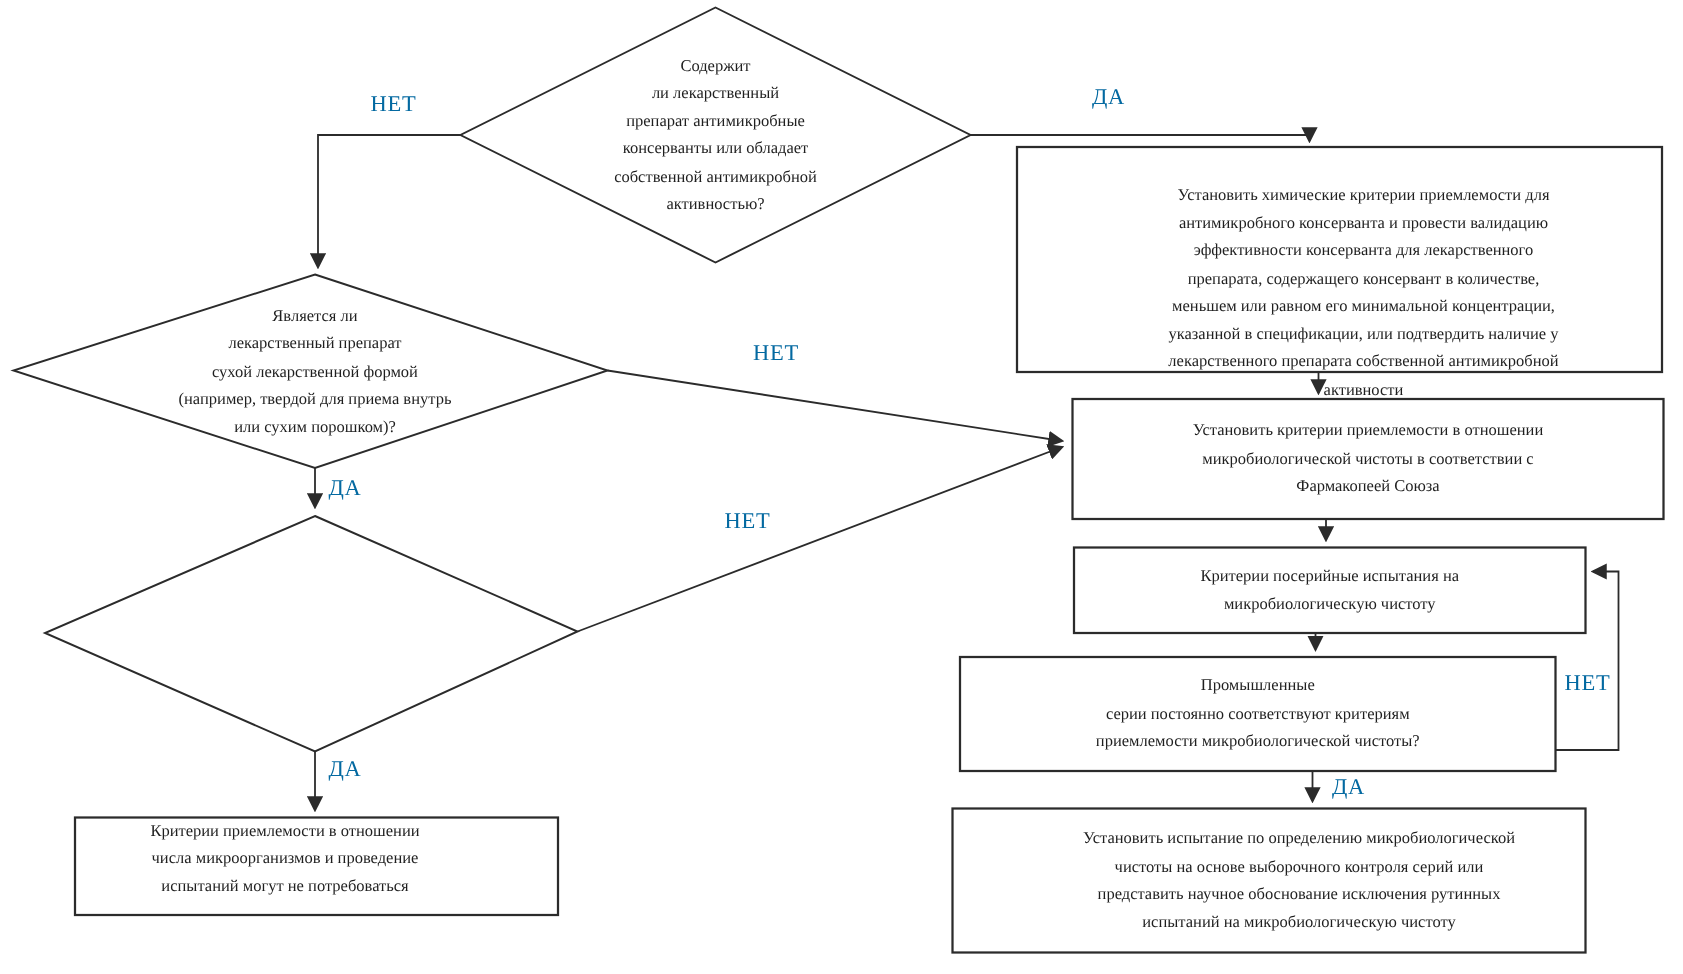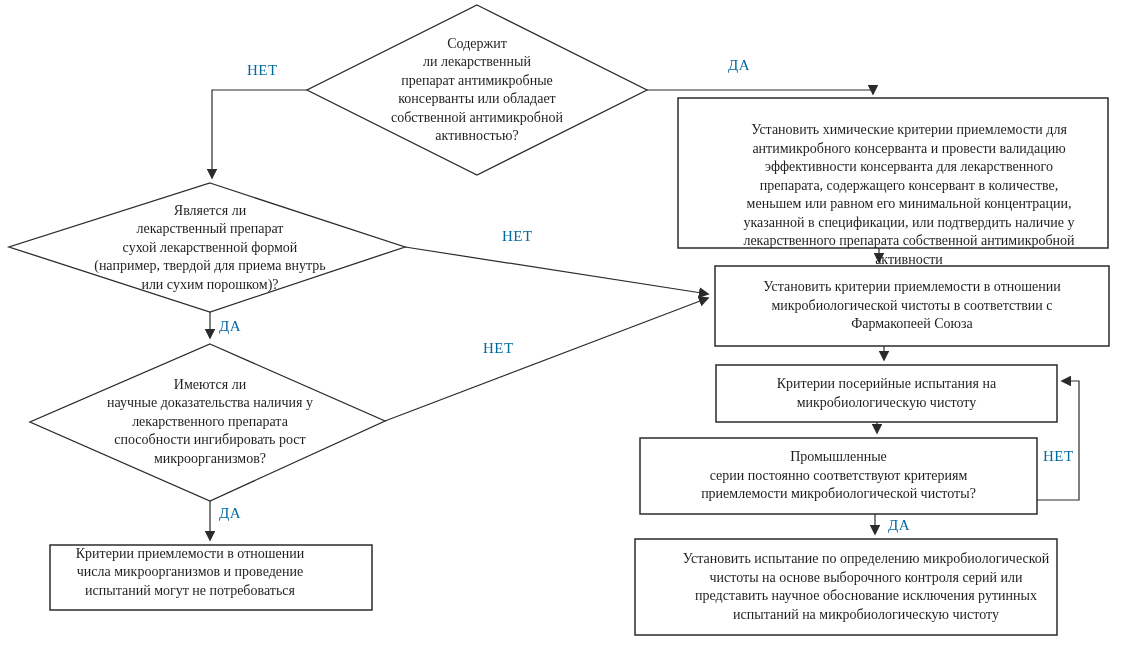--- a/index.html
+++ b/index.html
@@ -17,21 +17,21 @@
     left: 0; top: 0;
     width: 1122px; height: 649px;
   }
   .txt {
     position: absolute;
     display: flex;
     align-items: center;
     justify-content: center;
     text-align: center;
     white-space: pre-line;
-    font-size: 14px;
+    font-size: 11px;
     line-height: 18.5px;
     color: #1f1f1f;
   }
   .lbl {
     position: absolute;
     font-size: 15px;
     line-height: 16px;
     color: #0369a1;
     letter-spacing: 0.5px;
   }
@@ -76,25 +76,20 @@
 ли лекарственный
 препарат антимикробные
 консерванты или обладает
 собственной антимикробной
 активностью?</div>
   <div class="txt" style="left:15px;  top:192px; width:390px; height:112px;">Является ли
 лекарственный препарат
 сухой лекарственной формой
 (например, твердой для приема внутрь
 или сухим порошком)?</div>
-  <div class="txt" style="left:35px;  top:360px; width:350px; height:124px;">Имеются ли
-научные доказательства наличия у
-лекарственного препарата
-способности ингибировать рост
-микроорганизмов?</div>
 
   <div class="txt" style="left:694px; top:98px;  width:430px; height:194px;">Установить химические критерии приемлемости для
 антимикробного консерванта и провести валидацию
 эффективности консерванта для лекарственного
 препарата, содержащего консервант в количестве,
 меньшем или равном его минимальной концентрации,
 указанной в спецификации, или подтвердить наличие у
 лекарственного препарата собственной антимикробной
 активности</div>
   <div class="txt" style="left:715px; top:266px; width:394px; height:80px;">Установить критерии приемлемости в отношении

